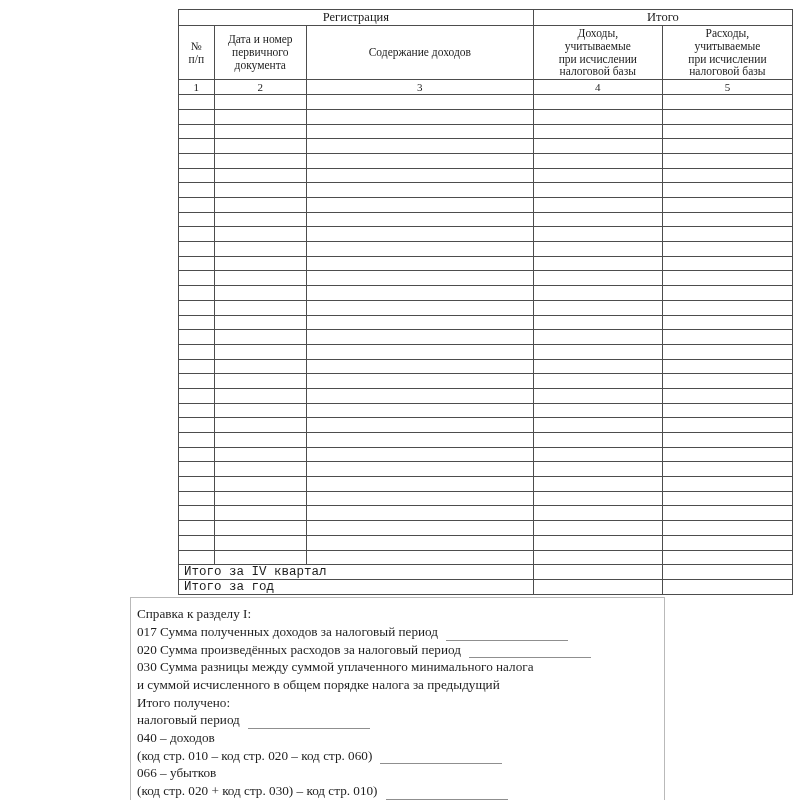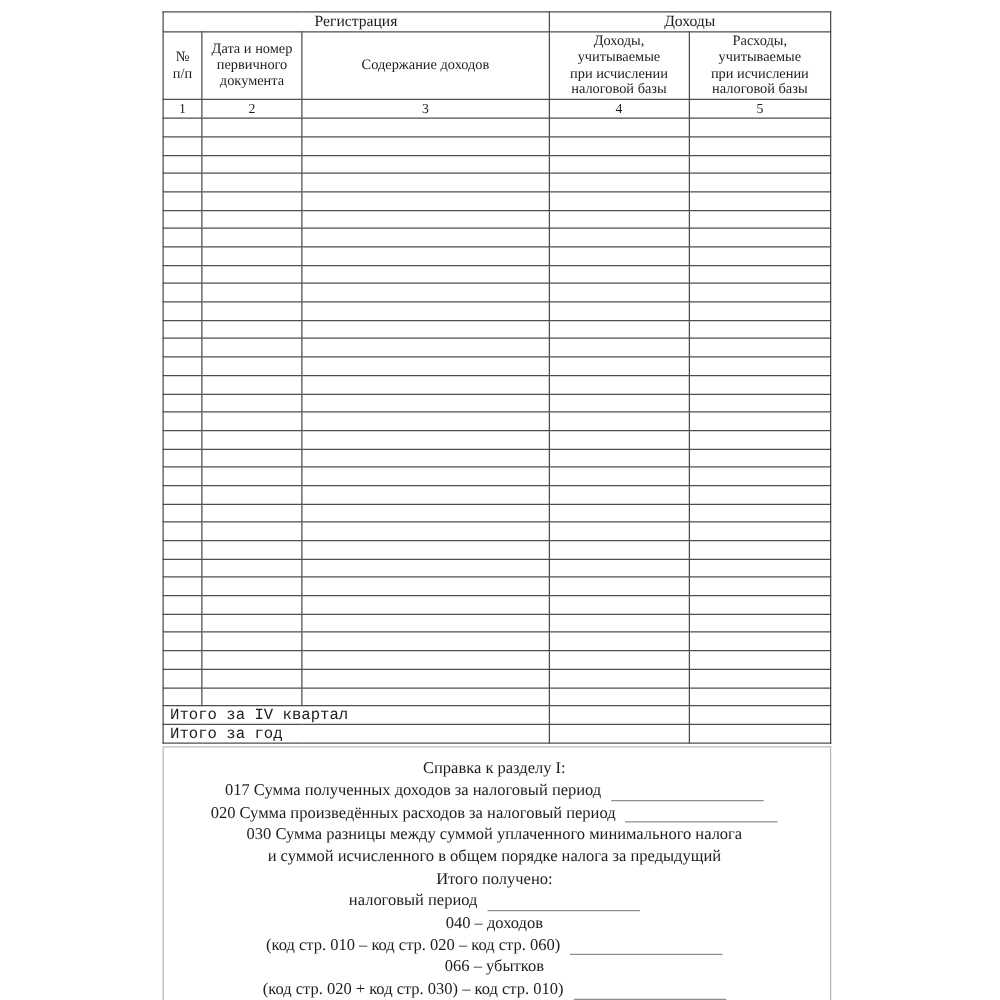--- a/index.html
+++ b/index.html
@@ -12,24 +12,25 @@
     background: #ffffff;
     overflow: hidden;
   }
   .content {
     position: absolute;
     left: 130px;
     top: 9px;
     width: 535px;
   }
   table.ledger {
-    width: 535px;
+    width: 615px;
     border-collapse: collapse;
     table-layout: fixed;
     border: 1.5px solid #3c3c3c;
+    margin-left: 48px;
   }
   table.ledger th, table.ledger td {
     border: 1px solid #4d4d4d;
     font-weight: normal;
     text-align: center;
     vertical-align: middle;
     overflow: hidden;
   }
   tr.group-row th { height: 16px; font-size: 12.5px; }
   tr.header-row th {
@@ -51,21 +52,21 @@
   }
   .spravka {
     margin-top: 2px;
     width: 535px;
     border: 1px solid #b9b9b9;
     padding: 7px 10px 4px 6px;
     min-height: 204px;
   }
   .sp-line {
     display: flex;
-    justify-content: center;
+    justify-content: flex-start;
     align-items: flex-end;
     height: 17.7px;
     font-size: 13.2px;
     line-height: 17.7px;
     white-space: nowrap;
   }
   .sp-text { flex: 0 1 auto; }
   .sp-underline {
     flex: 0 0 122px;
     width: 122px;
@@ -84,21 +85,21 @@
       <colgroup>
         <col style="width:31px">
         <col style="width:80px">
         <col style="width:197px">
         <col style="width:112px">
         <col style="width:113px">
       </colgroup>
       <thead>
         <tr class="group-row">
           <th colspan="3">Регистрация</th>
-          <th colspan="2">Доходы</th>
+          <th colspan="2">Итого</th>
         </tr>
         <tr class="header-row">
           <th>№
 п/п</th>
           <th>Дата и номер
 первичного
 документа</th>
           <th>Содержание доходов</th>
           <th>Доходы,
 учитываемые

